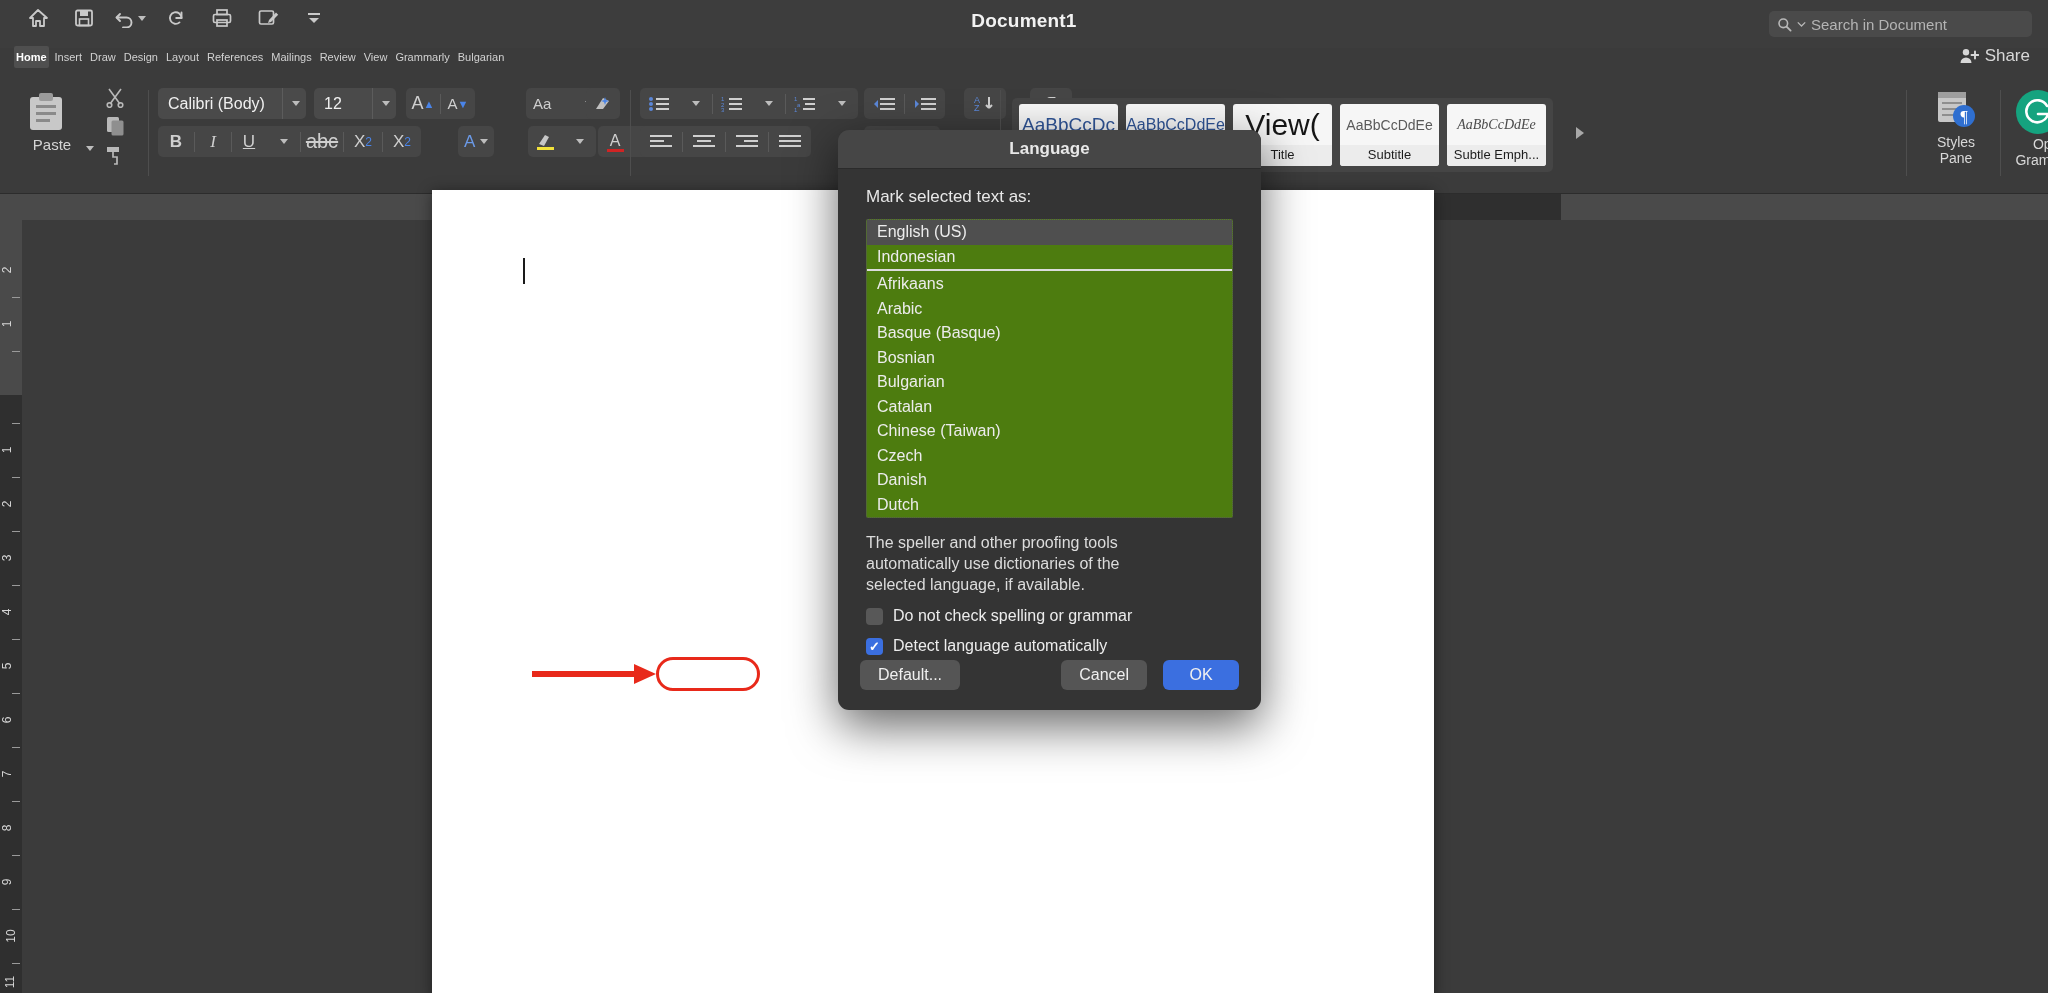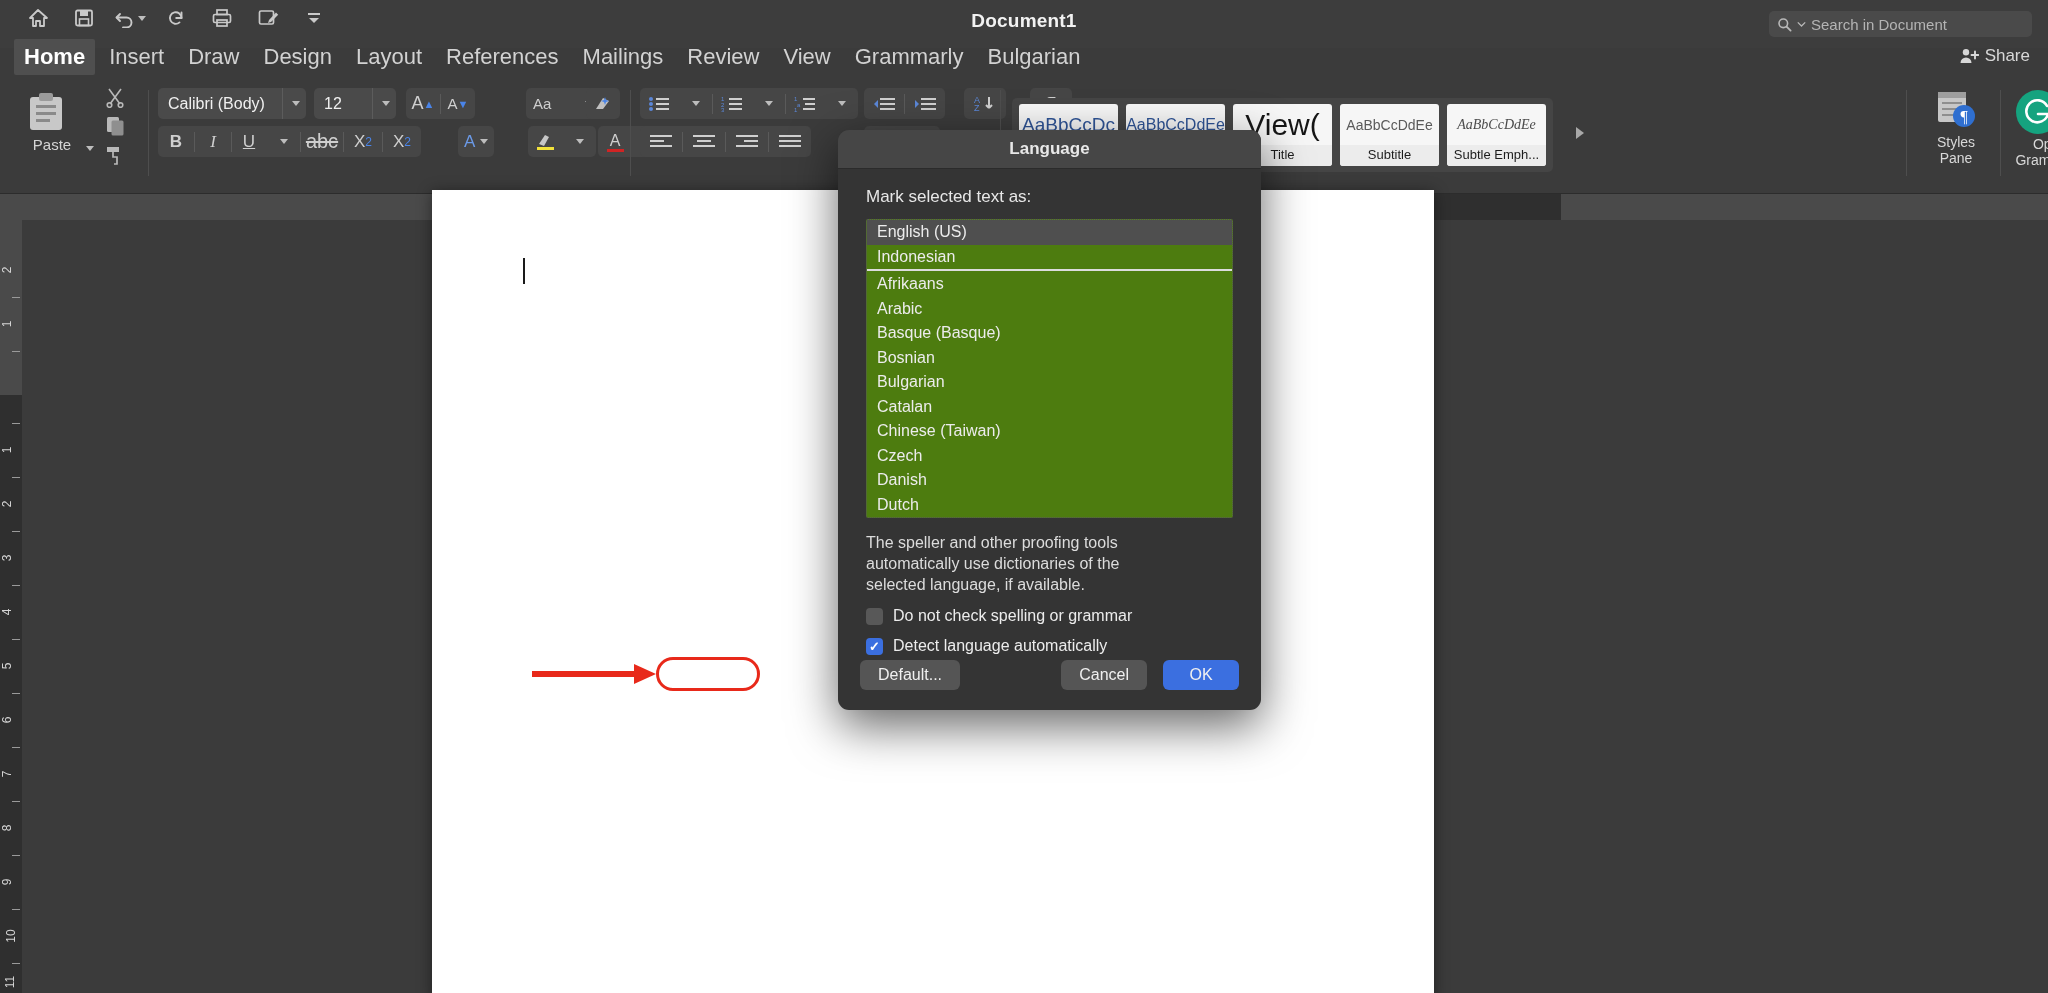--- a/index.html
+++ b/index.html
@@ -35,21 +35,21 @@
     padding: 0 8px; gap: 5px;
   }
   .searchbox .ph { color: #b4b4b4; font-size: 15px; }
 
   
   .tabbar {
     position: absolute; left: 0; top: 38px; width: 2048px; height: 38px;
     display: flex; align-items: center; padding-left: 14px; gap: 4px;
   }
   .tab {
-    padding: 5px 10px; border-radius: 2px; color: #d2d2d2; font-size: 22px;
+    padding: 5px 2px; border-radius: 2px; color: #d2d2d2; font-size: 11px;
   }
   .tab.active { background: #4f4f4f; color: #ffffff; font-weight: bold; }
   .share {
     position: absolute; right: 18px; top: 46px; display: flex; align-items: center;
     gap: 6px; color: #d8d8d8; font-size: 17px;
   }
 
   
   .ribbon {
     position: absolute; left: 0; top: 76px; width: 2048px; height: 118px;

